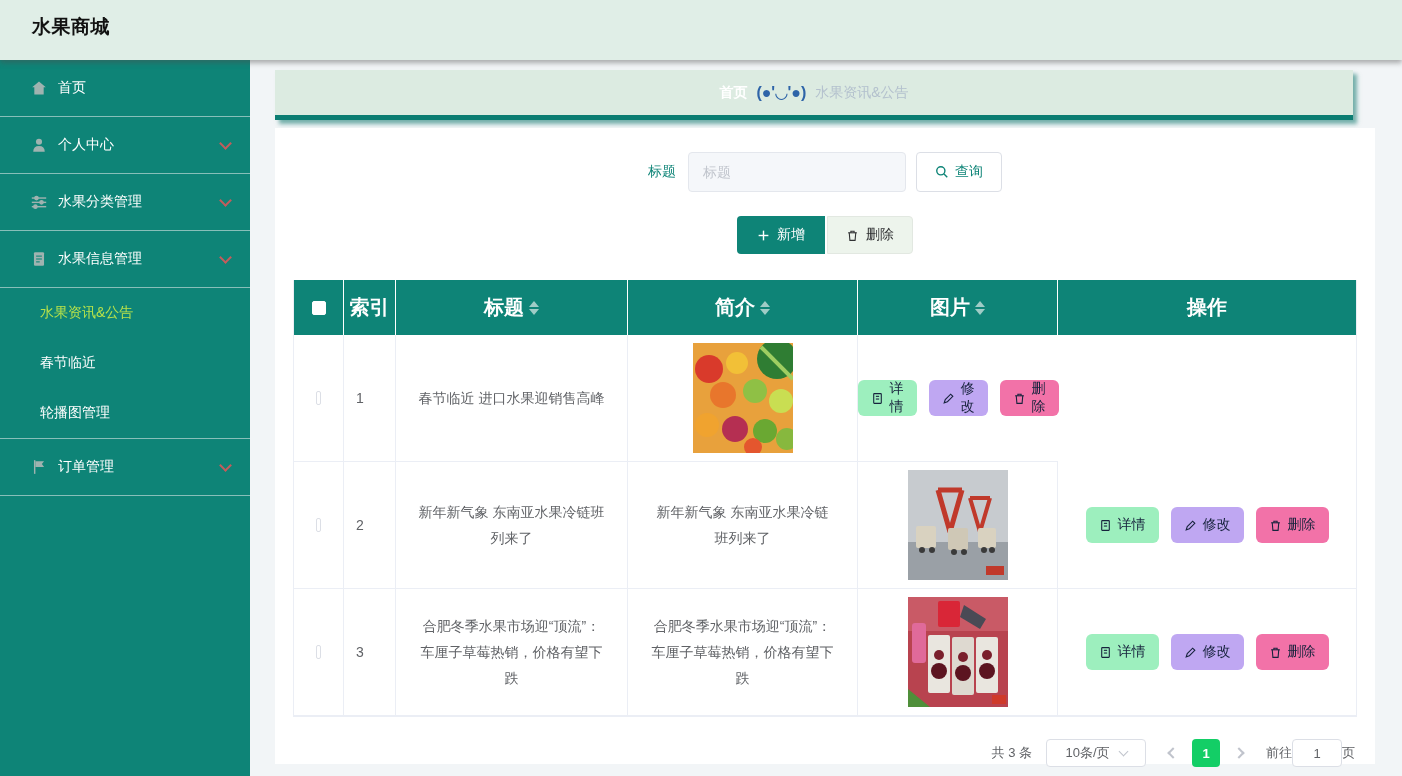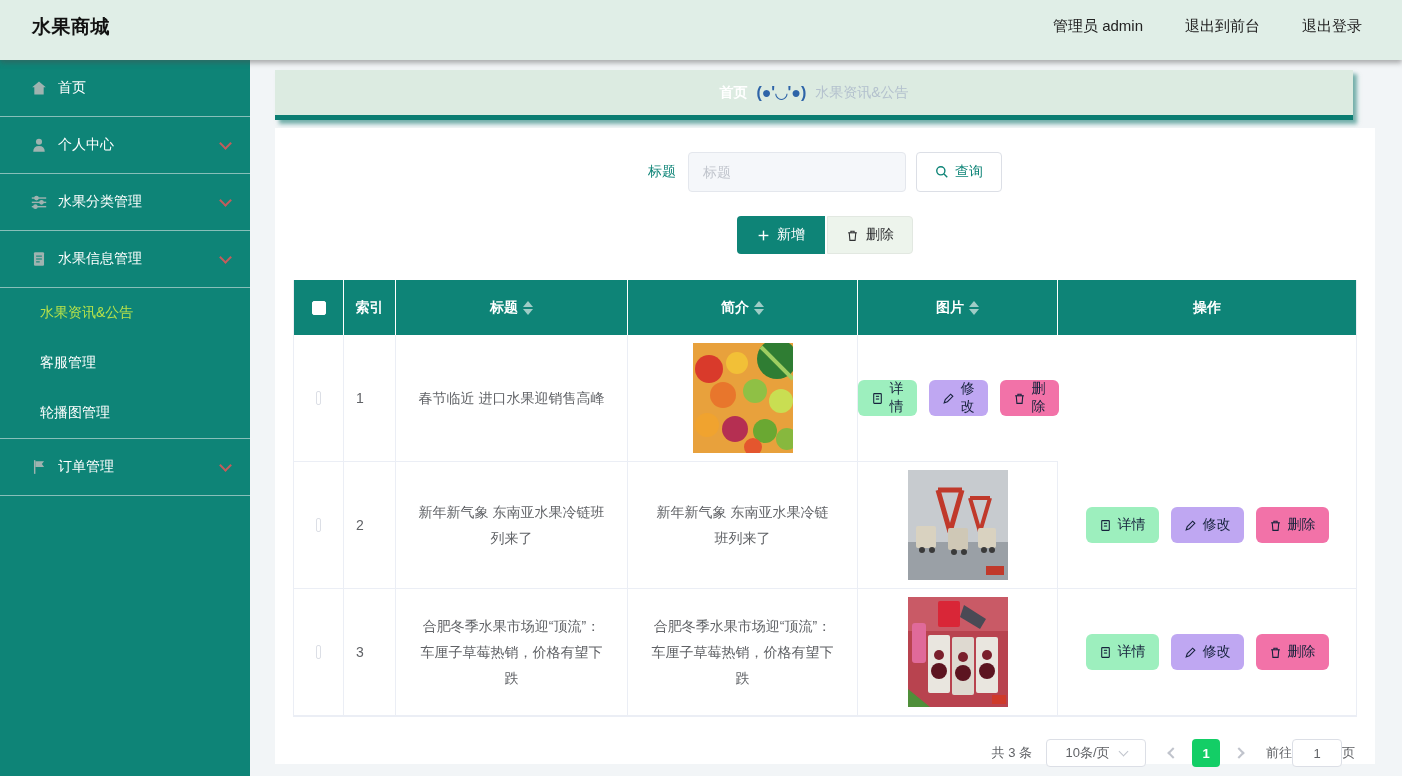--- a/index.html
+++ b/index.html
@@ -59,21 +59,21 @@
   .add-btn { height:38px; padding:0 20px; background:#0e8477; color:#fff; border:none;
     border-radius:4px 0 0 4px; font-size:14px; display:inline-flex; align-items:center; gap:7px; cursor:pointer; }
   .del-btn { height:38px; padding:0 18px; background:#edf4ec; color:#303133;
     border:1px solid #e2e8e1; border-radius:0 4px 4px 0; margin-left:2px;
     font-size:14px; display:inline-flex; align-items:center; gap:7px; cursor:pointer; }
 
   
   .grid-table { margin:26px 18px 0; width:1064px; border:1px solid #ebeef5; border-top:none; }
   .t-row { display:grid; grid-template-columns:50px 52px 232px 230px 200px 1fr; }
   .t-head { background:#0e8477; height:55px; }
-  .t-head .t-cell { color:#fff; font-size:14px; font-weight:bold;
+  .t-head .t-cell { color:#fff; font-size:20px; font-weight:bold;
     border-right:1px solid #fff; display:flex; align-items:center; justify-content:center; gap:5px; }
   .t-head .t-cell:last-child { border-right:none; }
   .t-body .t-cell { border-right:1px solid #ebeef5; border-bottom:1px solid #ebeef5;
     color:#606266; font-size:14px; display:flex; align-items:center; justify-content:center;
     text-align:center; line-height:26px; padding:8px 22px; min-height:126px; }
   .t-body .t-cell.idx { justify-content:flex-start; padding-left:12px; }
   .t-body .t-cell:last-child { border-right:none; }
   .checkbox { width:14px; height:14px; border:1px solid #dcdfe6; border-radius:2px; background:#fff; cursor:pointer; }
   .t-head .checkbox { border-color:#fff; }
   .sort-caret { display:inline-flex; flex-direction:column; gap:2px; }
@@ -106,25 +106,20 @@
   .goto-group { display:flex; align-items:center; gap:0; }
   .goto-input { width:50px; height:28px; border:1px solid #dcdfe6; border-radius:4px;
     text-align:center; font-size:13px; color:#606266; outline:none;
     font-family:"Liberation Sans","DejaVu Sans",sans-serif; }
 </style>
 </head>
 <body>
 
 <div class="app-header">
   <div class="logo">水果商城</div>
-  <div class="header-links">
-    <span class="header-link">管理员 admin</span>
-    <span class="header-link">退出到前台</span>
-    <span class="header-link">退出登录</span>
-  </div>
 </div>
 
 <div class="sidebar">
 
   <div class="menu-item">
     <span class="mi-icon">
       <svg viewBox="0 0 100 100">
           <path d="M50 14 L88 46 L76 46 L76 86 L24 86 L24 46 L12 46 Z" fill="#9fb3b0"></path>
         </svg>
     </span>
@@ -169,21 +164,21 @@
           </g>
         </svg>
     </span>
     <span class="mi-label">水果信息管理</span>
     <span class="chev down"></span>
   </div>
 
 
   <div class="submenu">
     <div class="submenu-item active">水果资讯&amp;公告</div>
-    <div class="submenu-item">客服管理</div>
+    <div class="submenu-item">春节临近</div>
     <div class="submenu-item">轮播图管理</div>
   </div>
 
   <div class="menu-item">
     <span class="mi-icon">
       <svg viewBox="0 0 100 100">
           <rect x="22" y="12" width="8" height="76" fill="#9fb3b0"></rect>
           <path d="M30 18 H78 L66 34 L78 50 H30 Z" fill="#9fb3b0"></path>
         </svg>
     </span>

